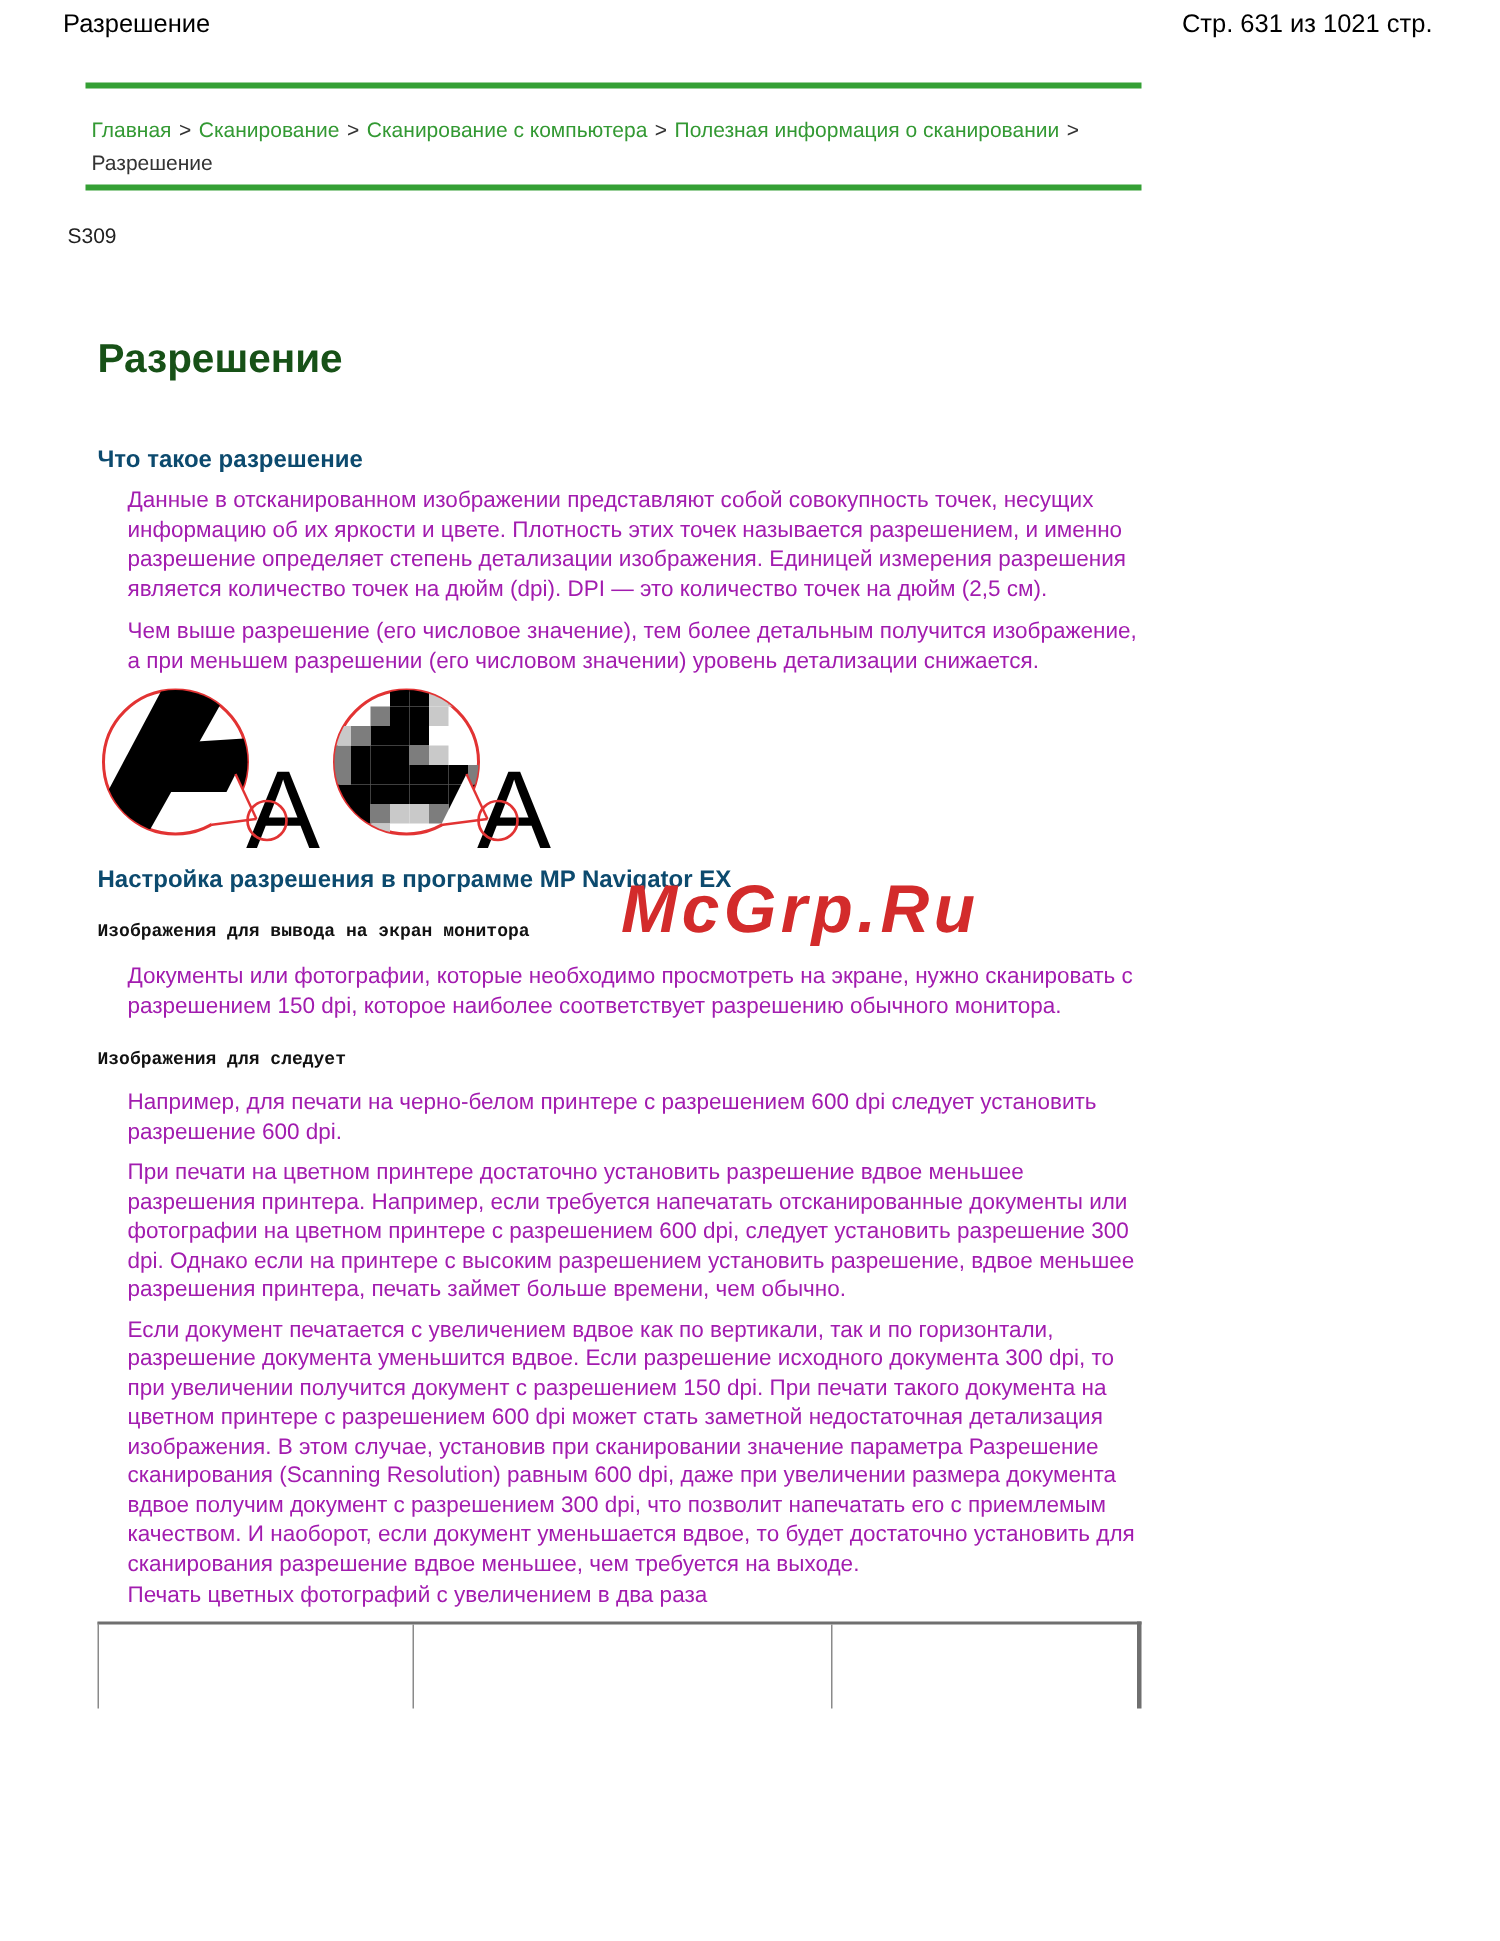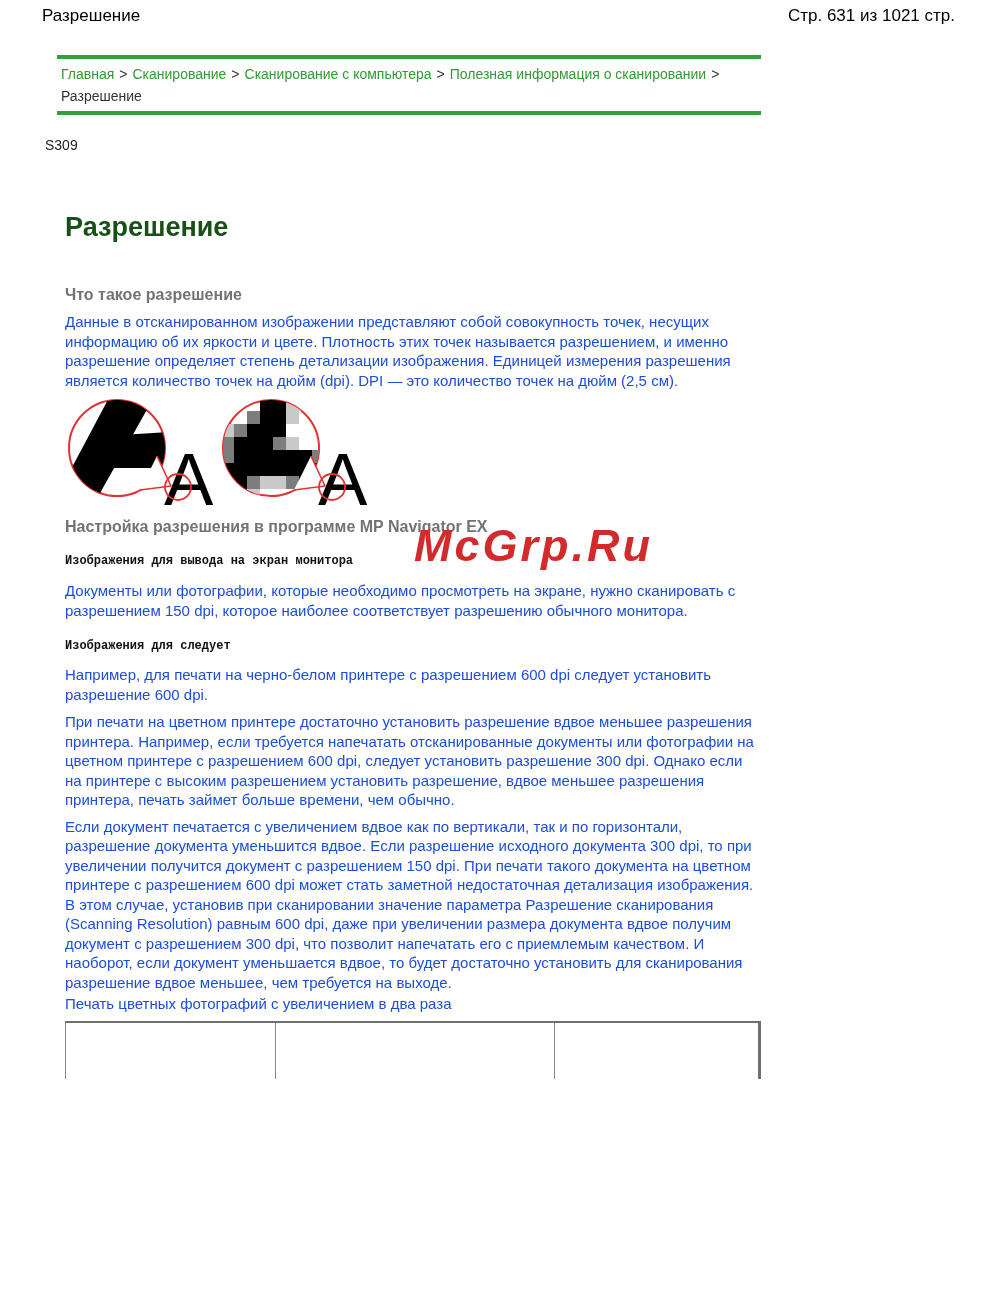--- a/index.html
+++ b/index.html
@@ -16,45 +16,45 @@
     display: flex; justify-content: space-between; align-items: flex-start;
     padding: 6px 45px 0 42px;
     font-size: 17px; color: #000;
   }
   
   .crumb-box {
     margin: 29px 0 0 57px;
     width: 704px;
     border-top: 4px solid #35a035;
     border-bottom: 4px solid #35a035;
-    padding: 5px 4px 4px 4px;
+    padding: 17px 4px 4px 4px;
     font-size: 14px; line-height: 21.5px; color: #333;
   }
   .crumb-box a { color: #339933; text-decoration: none; cursor: pointer; }
   .crumb-sep { color: #333; margin: 0 5px; }
   .crumb-current { color: #333; }
   
   .doc-code { margin: 22px 0 0 45px; font-size: 14px; color: #222; }
   
   .content { margin-left: 65px; width: 694px; }
   h1.page-title {
     margin-top: 58px;
     font-size: 27px; font-weight: bold; color: #175117; line-height: 33px;
   }
   h3.green-head {
     margin-top: 40px;
-    font-size: 16px; font-weight: bold; color: #737373; line-height: 21px;
+    font-size: 16px; font-weight: bold; color: #0c4a6e; line-height: 21px;
   }
   h3.green-head.tight { margin-top: 12px; }
   h4.black-head {
     font-size: 12px; font-weight: bold; color: #111; line-height: 22px; font-family: Liberation Mono, monospace;
   }
   .content p {
     margin-top: 8px;
-    font-size: 15px; line-height: 19.5px; color: #1d4ed8;
+    font-size: 15px; line-height: 19.5px; color: #a21caf; margin-left: 20px;
   }
   .content p.first { margin-top: 7px; }
   .mt9 { margin-top: 9px !important; }
   .mt13 { margin-top: 13px; }
   .mt15 { margin-top: 15px; }
   
   .figure-row { margin-top: 4px; height: 110px; display: flex; }
   .figure-row svg { display: block; }
   .fig2 { margin-left: -14px; }
   
@@ -93,20 +93,21 @@
 </div>
 
 <div class="doc-code">S309</div>
 
 <div class="content">
 
   <h1 class="page-title">Разрешение</h1>
 
   <h3 class="green-head">Что такое разрешение</h3>
   <p class="first">Данные в отсканированном изображении представляют собой совокупность точек, несущих информацию об их яркости и цвете. Плотность этих точек называется разрешением, и именно разрешение определяет степень детализации изображения. Единицей измерения разрешения является количество точек на дюйм (dpi). DPI — это количество точек на дюйм (2,5 см).</p>
+  <p class="mt9">Чем выше разрешение (его числовое значение), тем более детальным получится изображение, а при меньшем разрешении (его числовом значении) уровень детализации снижается.</p>
 
   <div class="figure-row">
 
     <svg class="fig1" width="168" height="112" viewBox="0 0 168 112">
       <defs>
         <clipPath id="clipA">
             <circle cx="52" cy="54" r="48"></circle>
           </clipPath>
       </defs>
       <circle cx="52" cy="54" r="48" fill="#ffffff" stroke="#e23333" stroke-width="2"></circle>

